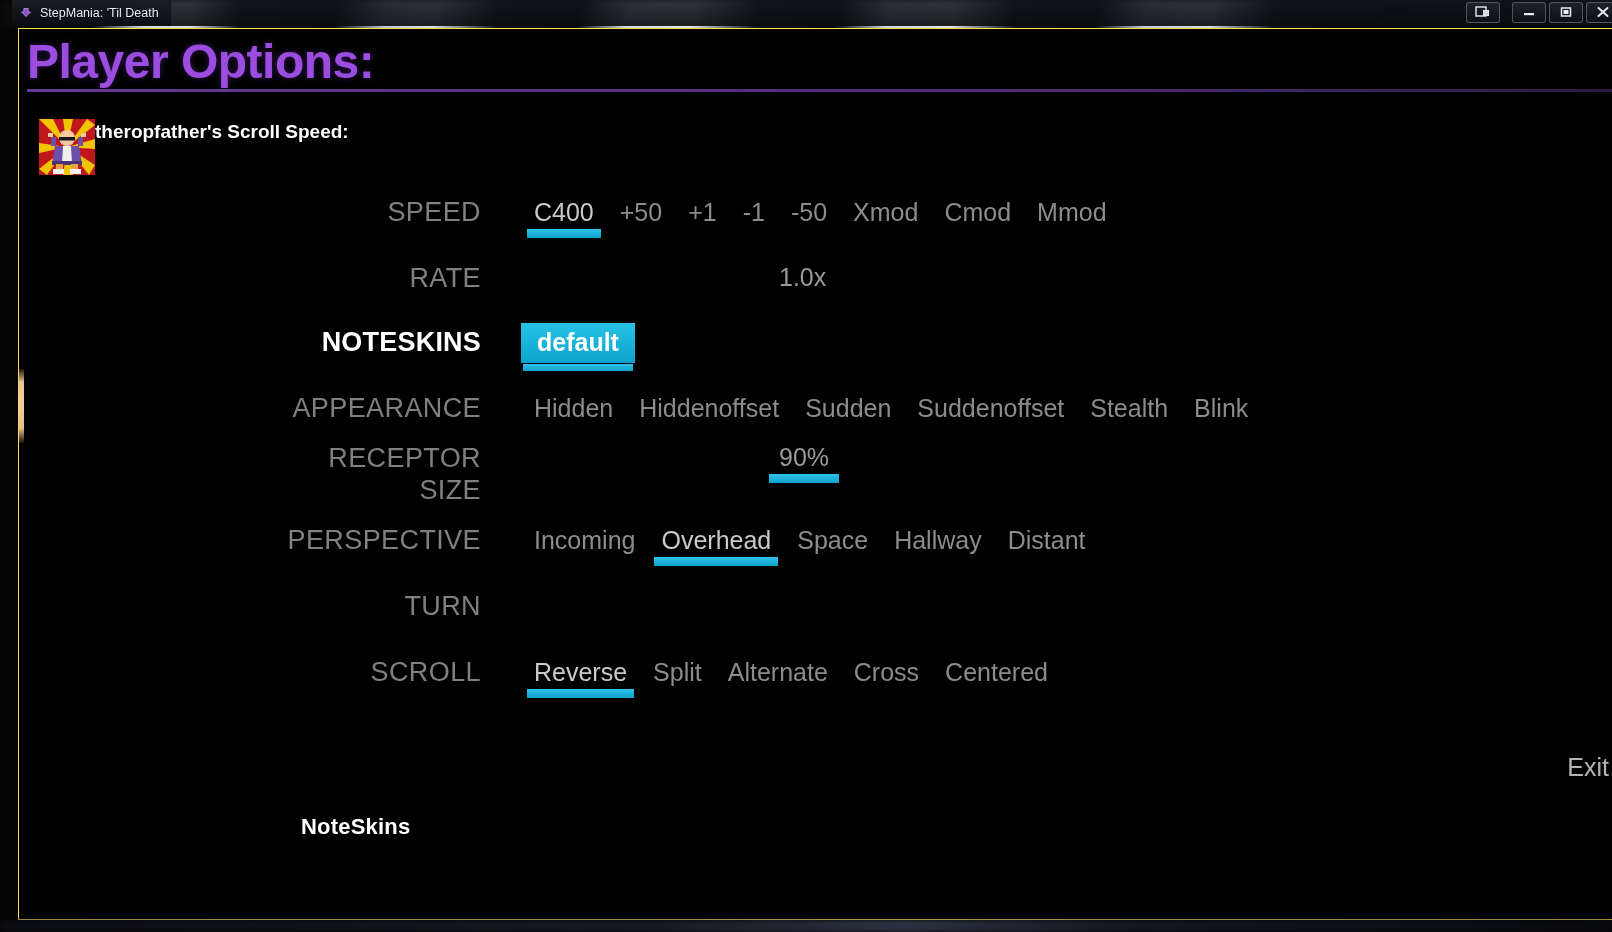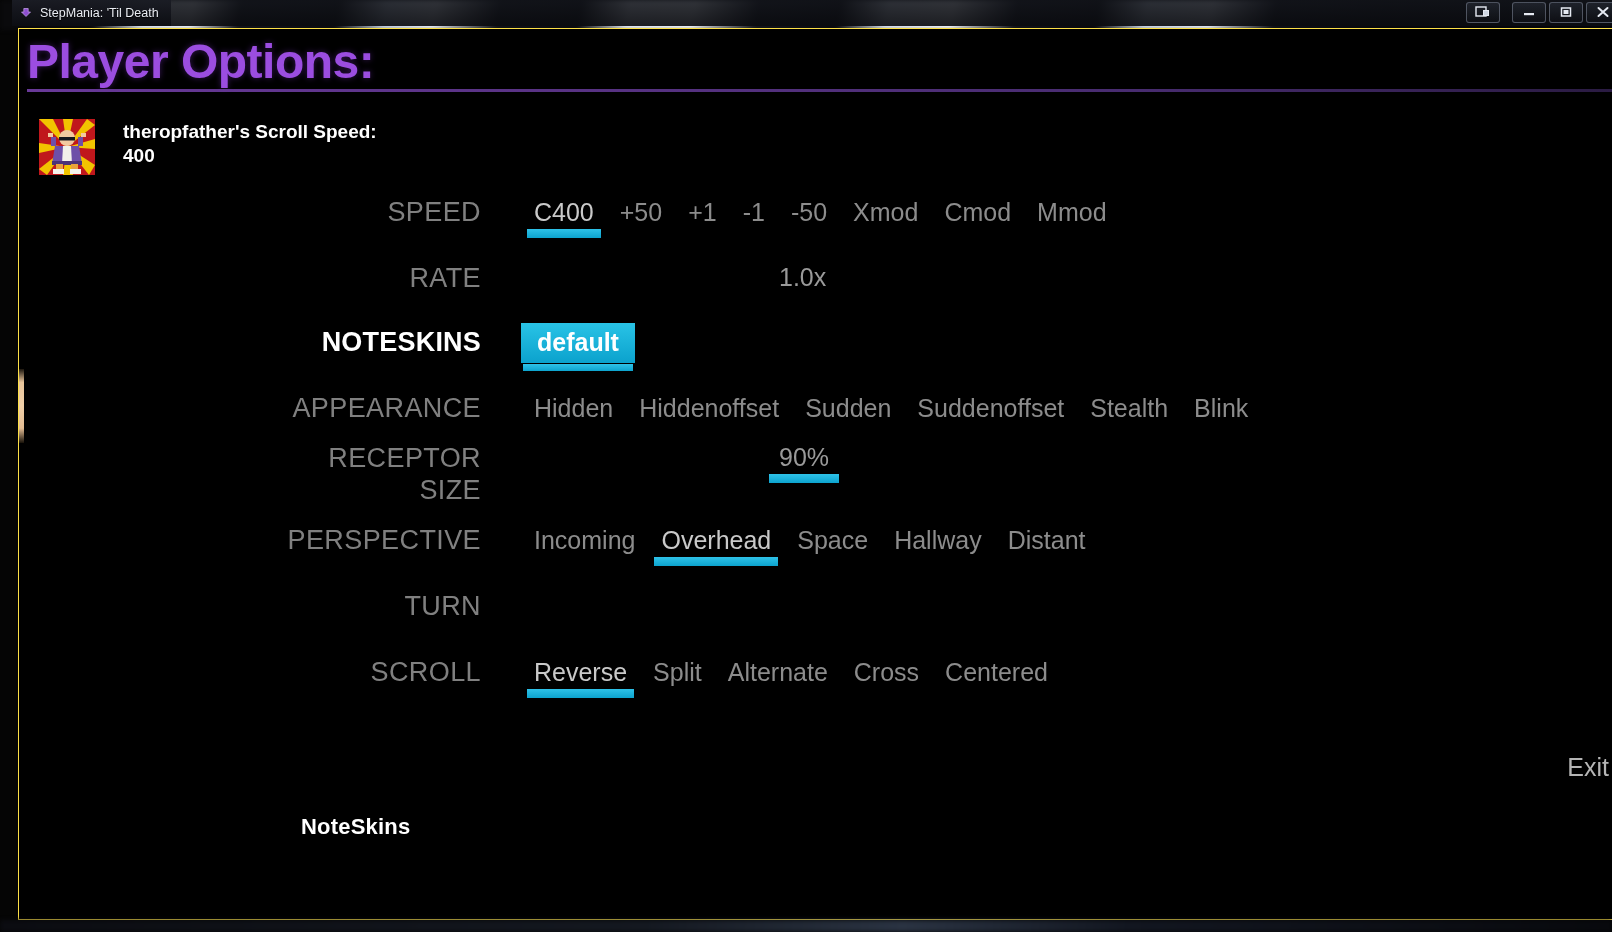--- a/index.html
+++ b/index.html
@@ -150,21 +150,21 @@
     background: linear-gradient(90deg, rgba(110,60,160,0.95) 0%, rgba(90,55,140,0.8) 70%, rgba(70,45,110,0.6) 100%);
   }
 
   
   #player-card {
     position: absolute;
     left: 20px;
     top: 90px;
     display: flex;
     align-items: flex-start;
-    gap: 28px;
+    gap: 0;
   }
   #player-avatar {
     width: 56px;
     height: 56px;
     flex: 0 0 auto;
     position: relative;
     overflow: hidden;
     background: #c01b1b;
     image-rendering: pixelated;
   }
@@ -393,21 +393,20 @@
 
               <rect x="17" y="45" width="7" height="7" fill="#e8a23c"></rect>
               <rect x="32" y="45" width="7" height="7" fill="#e8a23c"></rect>
               <rect x="14" y="50" width="11" height="5" fill="#f4f2ec"></rect>
               <rect x="31" y="50" width="11" height="5" fill="#f4f2ec"></rect>
             </g>
           </svg>
         </div>
         <div id="player-meta">
           <div id="player-speed-label">theropfather's Scroll Speed:</div>
-          <div id="player-speed-value">400</div>
         </div>
       </div>
 
       <div id="options-list">
           <div class="option-row" style="position: absolute; left: 0px; top: 0px; width: 1600px;">
             <div class="row-label">
               <div>SPEED</div>
             </div>
             <div class="row-choices">
               <div class="choice selected">C400</div>

